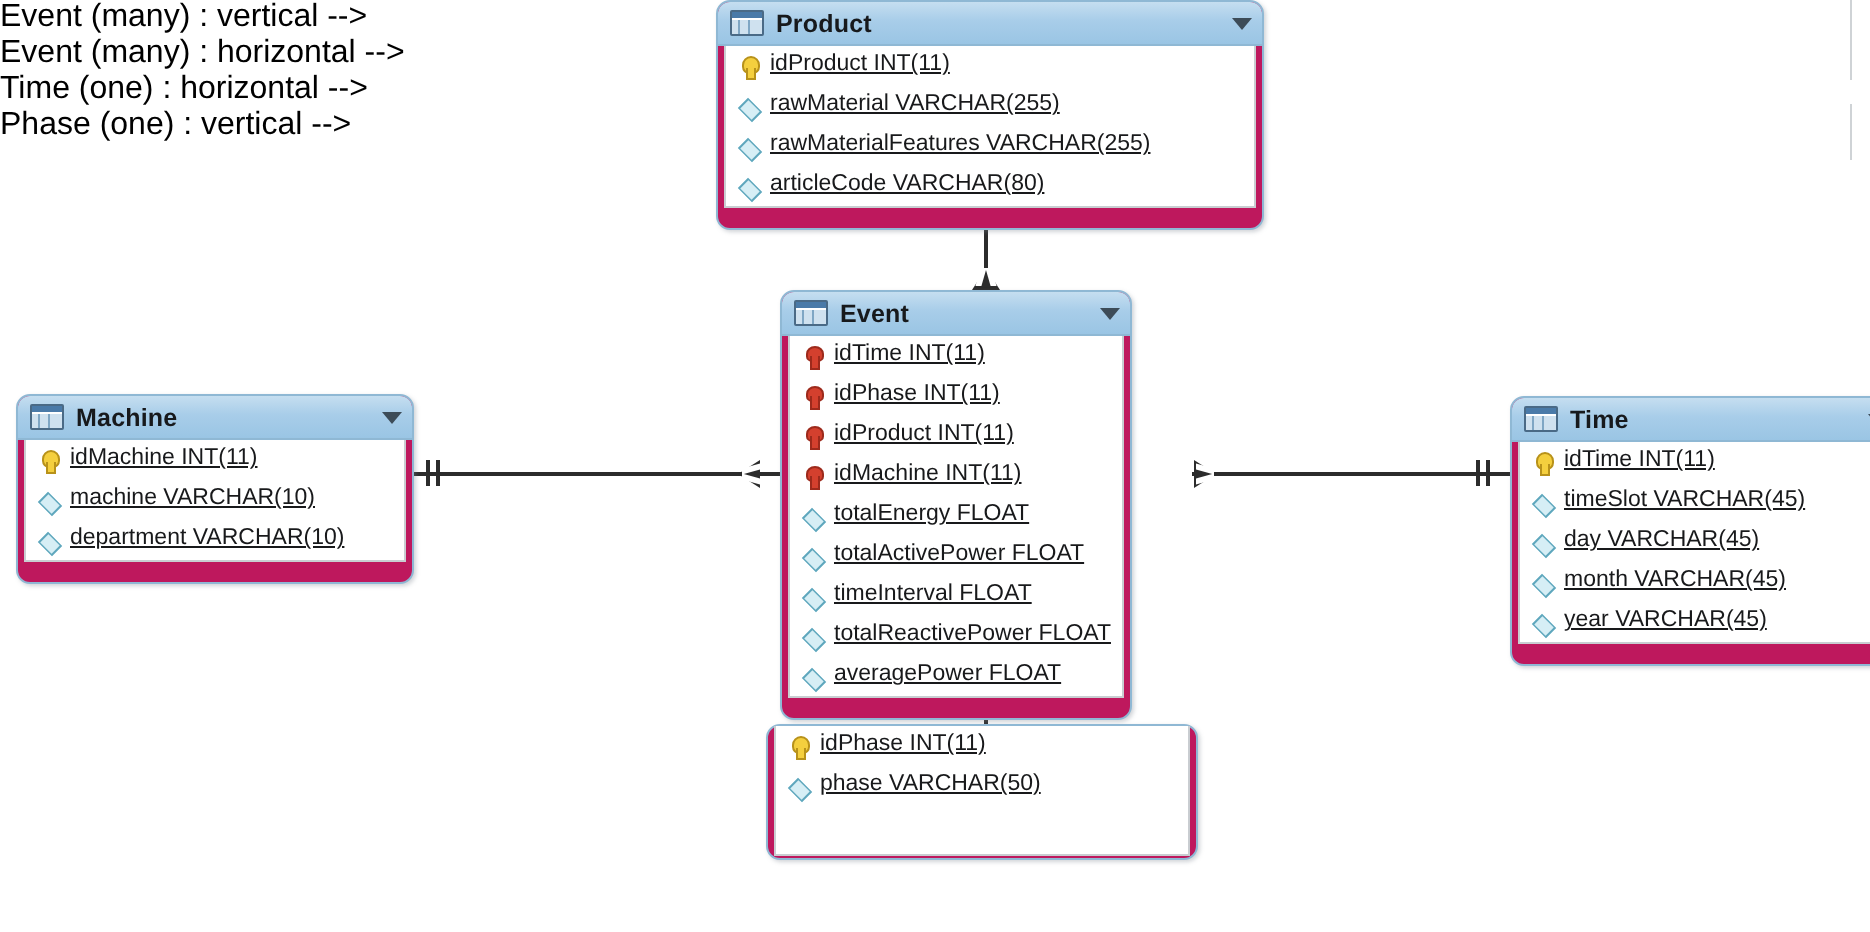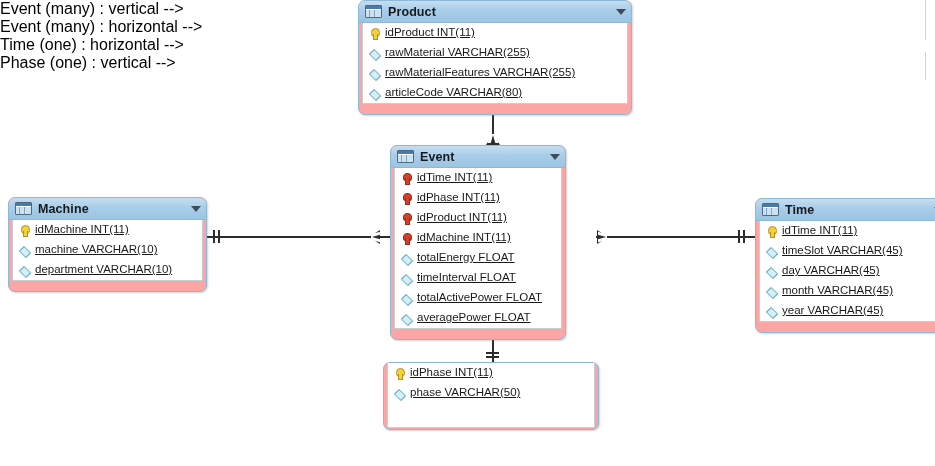--- a/index.html
+++ b/index.html
@@ -13,21 +13,21 @@
     height: 466px;
     background: #ffffff;
     font-family: "Liberation Sans", sans-serif;
     overflow: hidden;
   }
 
   
   .entity {
     position: absolute;
     box-sizing: border-box;
-    background: #fca5a5;
+    background: #be185d;
     border: 1px solid #8fb8d4;
     border-radius: 7px;
     box-shadow: 1px 1px 2px rgba(120,130,140,0.35);
     padding: 0 0 1px 0;
   }
   .entity-header {
     height: 21px;
     display: flex;
     align-items: center;
     padding: 0 5px 0 6px;
@@ -312,25 +312,29 @@
       <div class="field-row">
         <span class="ficon fk"></span>
         <span class="field-label">idMachine INT(11)</span>
       </div>
       <div class="field-row">
         <span class="ficon col"></span>
         <span class="field-label">totalEnergy FLOAT</span>
       </div>
       <div class="field-row">
         <span class="ficon col"></span>
+        <span class="field-label">totalActivePower FLOAT</span>
+      </div>
+      <div class="field-row">
+        <span class="ficon col"></span>
         <span class="field-label">timeInterval FLOAT</span>
       </div>
       <div class="field-row">
         <span class="ficon col"></span>
-        <span class="field-label">totalActivePower FLOAT</span>
+        <span class="field-label">totalReactivePower FLOAT</span>
       </div>
       <div class="field-row">
         <span class="ficon col"></span>
         <span class="field-label">averagePower FLOAT</span>
       </div>
     </div>
     <div style="height:9px;"></div>
   </div>
 
   

